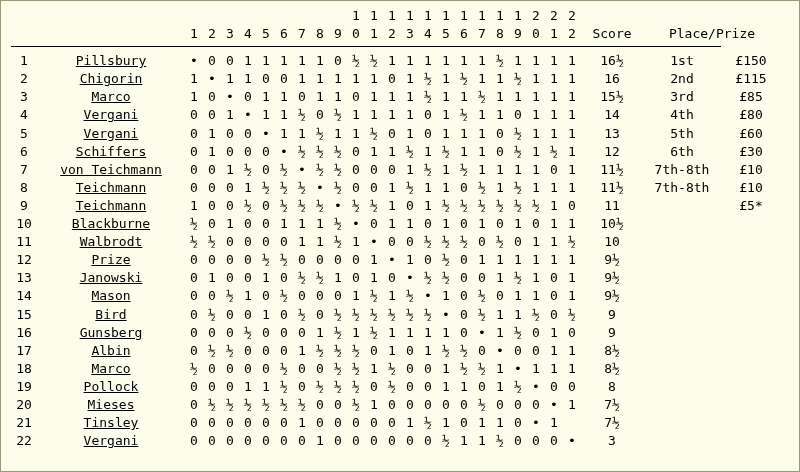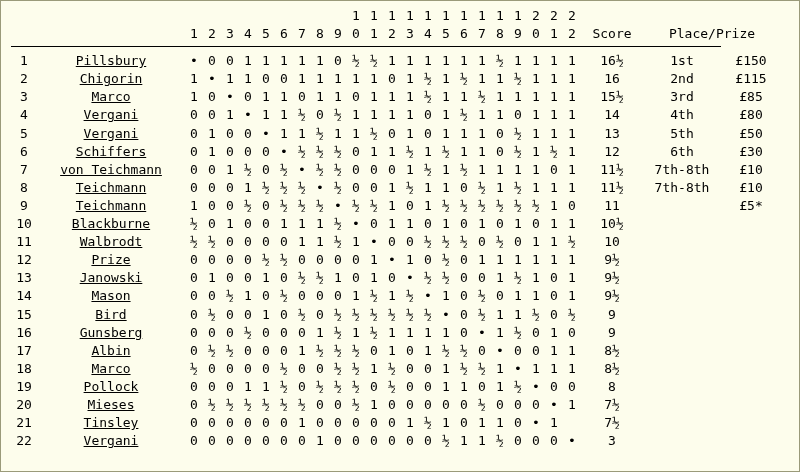--- a/index.html
+++ b/index.html
@@ -289,21 +289,21 @@
           <td class="res-cell">1</td>
           <td class="res-cell">1</td>
           <td class="res-cell">1</td>
           <td class="res-cell">0</td>
           <td class="res-cell">½</td>
           <td class="res-cell">1</td>
           <td class="res-cell">1</td>
           <td class="res-cell">1</td>
           <td class="score-col">13</td>
           <td class="place-col">5th</td>
-          <td class="prize-col">£50</td>
+          <td class="prize-col">£60</td>
         </tr>
         <tr>
           <td class="rank-col">6</td>
           <td class="name-col">Schiffers</td>
           <td class="res-cell">0</td>
           <td class="res-cell">1</td>
           <td class="res-cell">0</td>
           <td class="res-cell">0</td>
           <td class="res-cell">0</td>
           <td class="res-cell">•</td>

